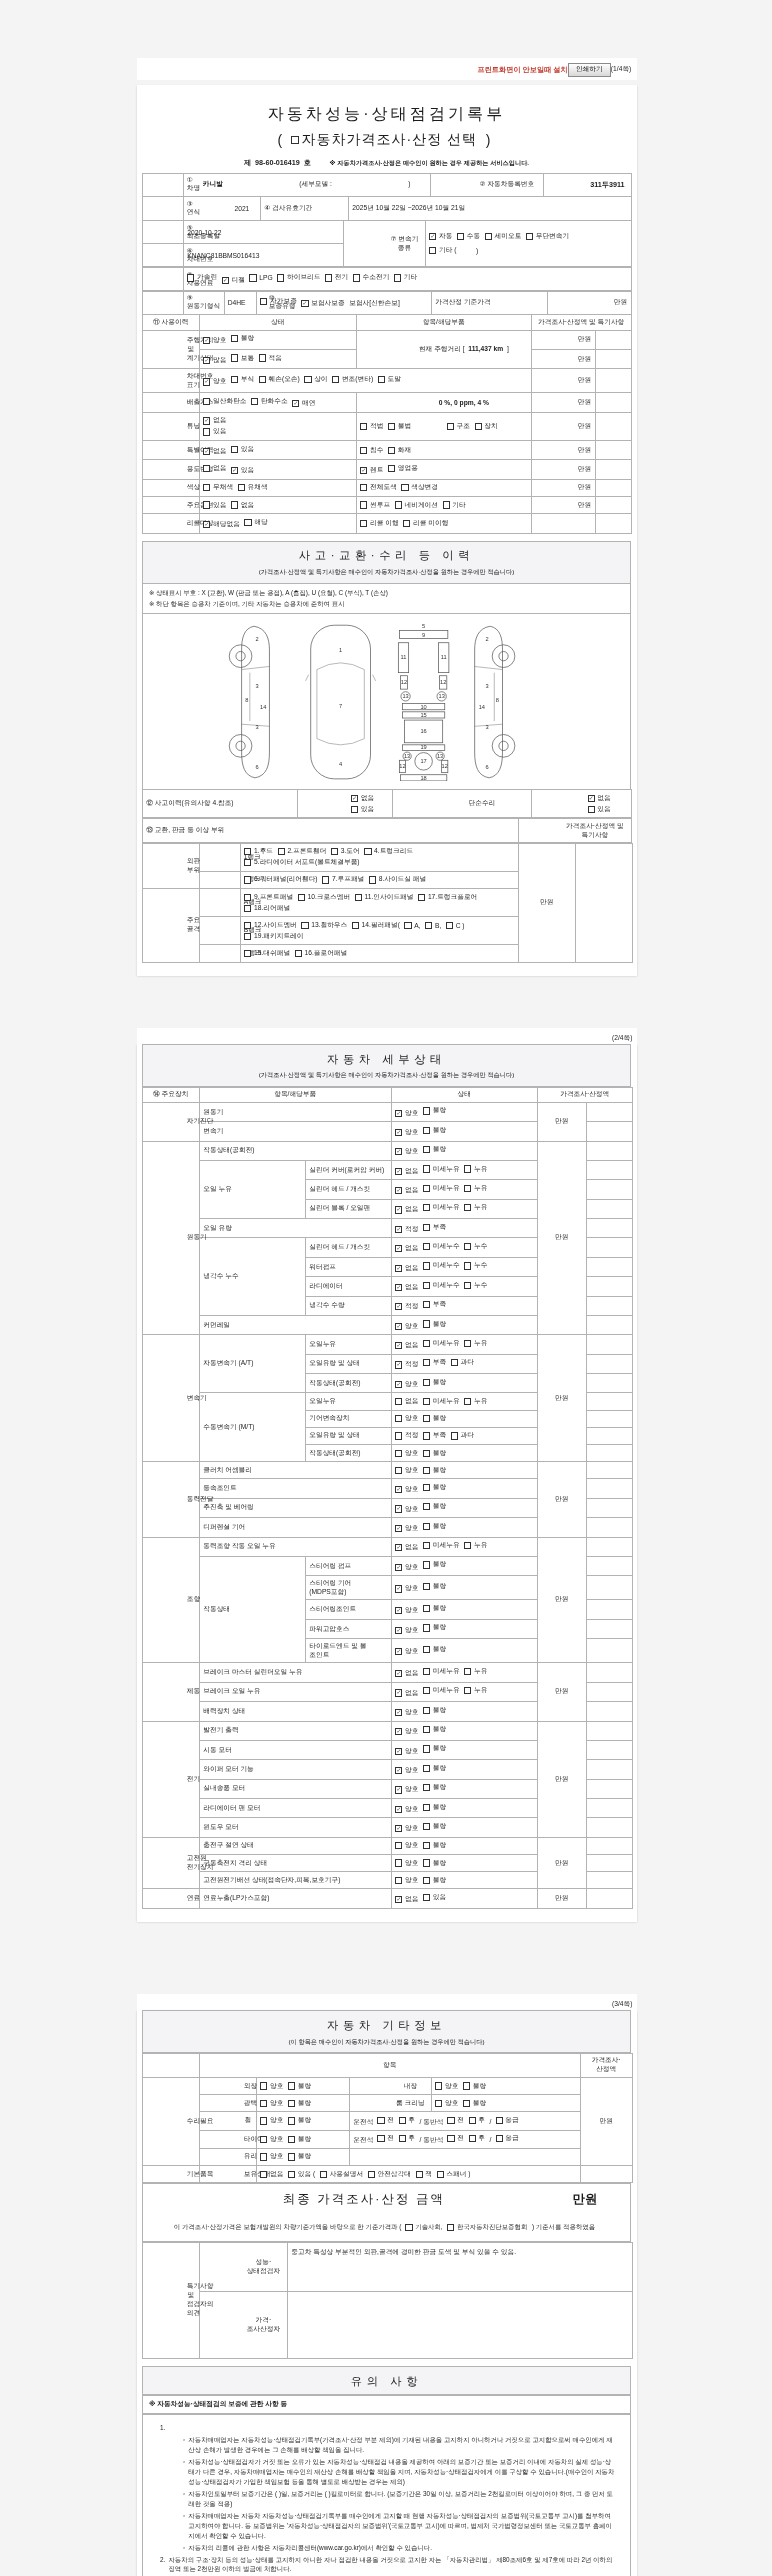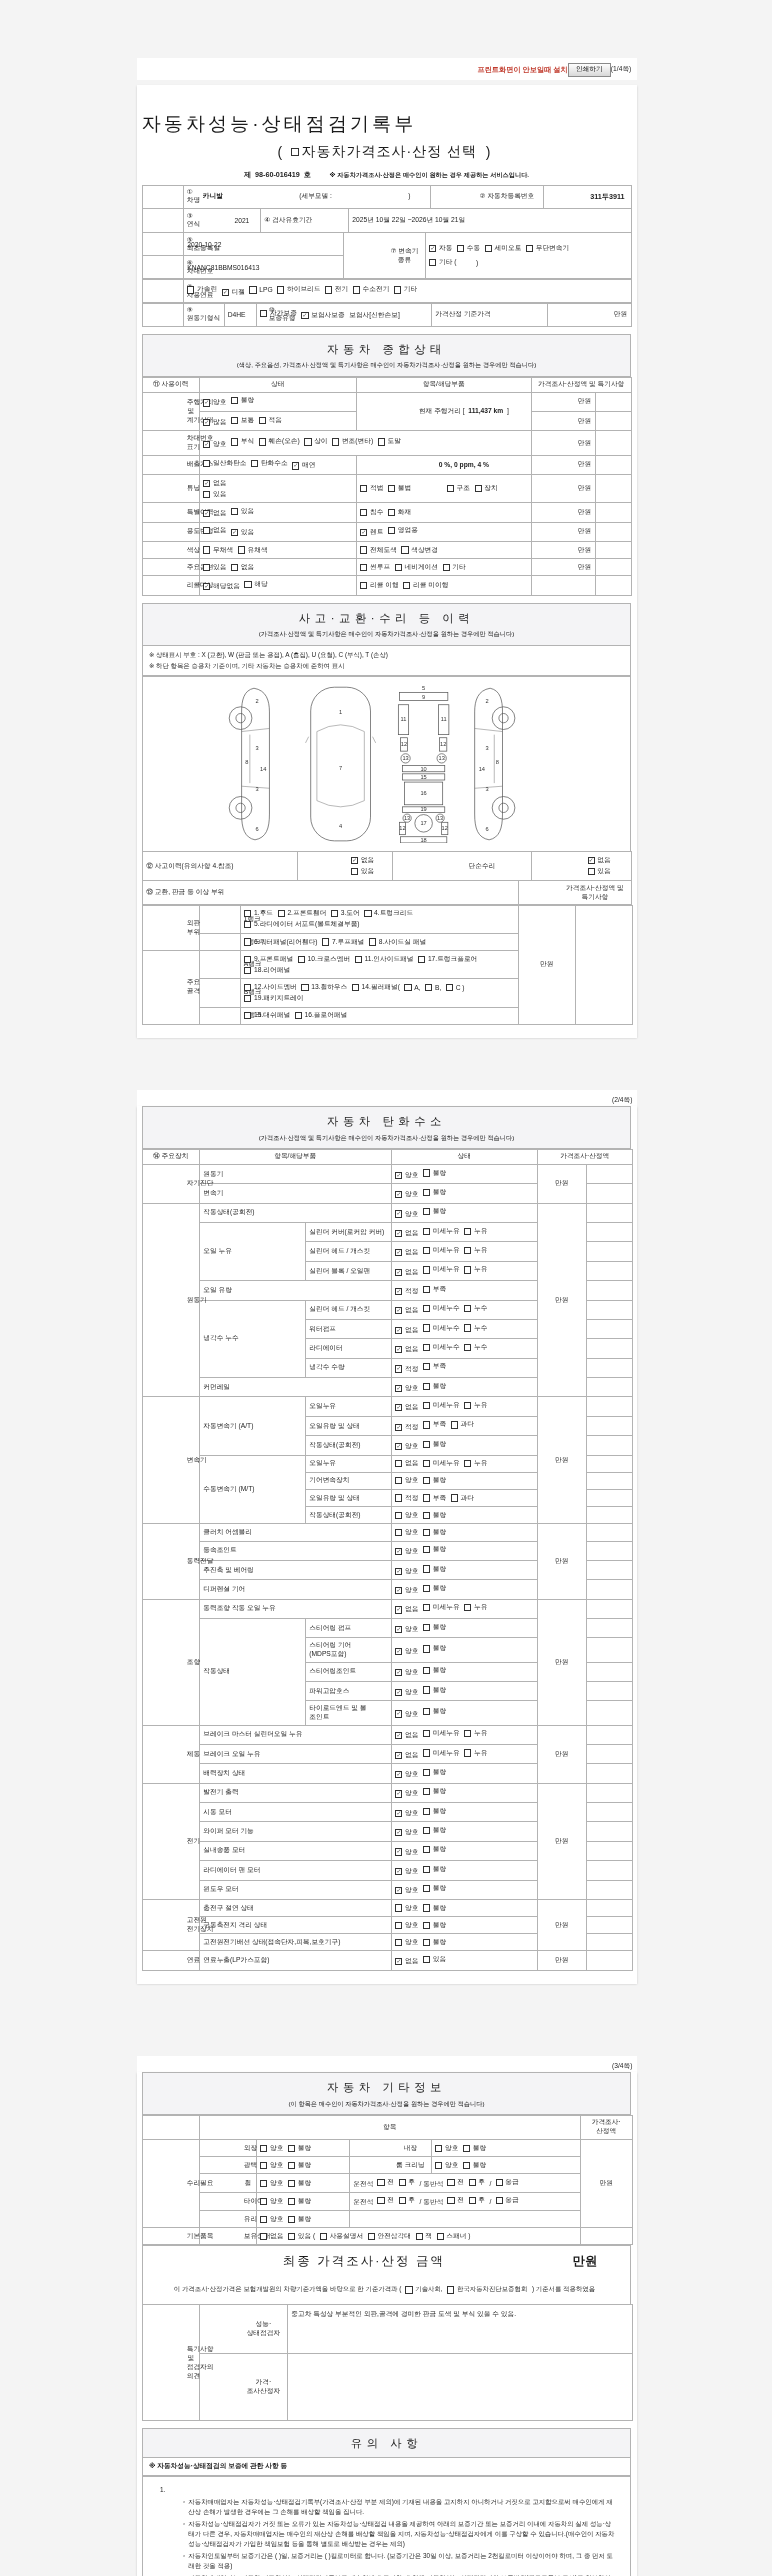--- a/index.html
+++ b/index.html
@@ -7,21 +7,21 @@
   .topgap{height:58px;}
   .bar{width:500px;margin:0 auto;background:#fff;box-sizing:border-box;padding:4.6px 5.2px 3.6px;display:flex;justify-content:flex-end;align-items:center;gap:0;}
   .red{color:#c0392b;font-weight:bold;font-size:7.2px;}
   .btn{border:0.5px solid #8a8a8a;background:linear-gradient(#fefefe,#d8d8d8);padding:1.5px 7.2px;font-size:6.7px;cursor:pointer;font-family:inherit;}
   .pnum{font-size:6.7px;color:#222;}
   .gap{height:5.2px;}
   .gap1{height:52px;}
   .gap2{height:72px;}
   .pgstrip{width:500px;margin:0 auto;background:#fff;box-sizing:border-box;text-align:right;font-size:6.7px;padding:6.2px 4.1px 1px;}
   .card{width:500px;margin:0 auto;background:#fff;box-sizing:border-box;padding:11.3px 5.2px 13.4px;box-shadow:0 0.5px 2.1px rgba(0,0,0,.18);}
-  .doc-title{text-align:left;font-size:19px;letter-spacing:3.1px;margin-top:14px;}
+  .doc-title{text-align:center;font-size:16px;letter-spacing:3.1px;margin-top:7px;}
   .doc-title2{text-align:center;font-size:14px;letter-spacing:1px;margin-top:5.2px;display:flex;justify-content:center;align-items:center;gap:4.1px;}
   .doc-title2 .cb{width:7.7px;height:7.7px;}
   .docno{display:flex;justify-content:center;gap:18.5px;margin:8.2px 0 5.2px;font-size:7.2px;font-weight:bold;align-items:center;}
   .sec{border:0.5px solid #b3b3b3;background:#f4f4f6;text-align:center;padding:6.7px 0 5.7px;margin-top:7.2px;}
   .sec .h{font-size:11.3px;letter-spacing:4.6px;}
   .sec .s{font-size:6.2px;margin-top:4.6px;color:#111;}
   table.t{width:100%;border-collapse:collapse;table-layout:fixed;margin-top:-0.5px;}
   .t td{border:0.5px solid #b3b3b3;padding:2.6px 3.6px;font-size:6.7px;vertical-align:middle;word-break:keep-all;}
   .t td.c{text-align:center;padding-left:44px;}
   .t td.l{text-align:left;}
@@ -216,24 +216,20 @@
             </span><span class="opt">
               <span class="cb ck">✓</span>
               <span class="ol">보험사보증</span>
             </span><span class="otx">보험사[신한손보]</span></td>
         <td class="l">가격산정 기준가격</td>
         <td class="mwv">만원</td>
         </tr>
   </tbody>
     </table>
 
-  <div class="sec">
-    <div class="h">자동차 종합상태</div>
-    <div class="s">(색상, 주요옵션, 가격조사·산정액 및 특기사항은 매수인이 자동차가격조사·산정을 원하는 경우에만 적습니다)</div>
-  </div>
 
   <table class="t">
       <colgroup>
         <col style="width:57px">
         <col style="width:157px">
         <col style="width:175px">
         <col style="width:64px">
         <col style="width:36px">
       </colgroup>
     <tbody>
@@ -674,21 +670,21 @@
         </tr>
   </tbody>
     </table>
 </div>
 
 <div class="gap1"></div>
 <div class="pgstrip"><span>(2/4쪽)</span></div>
 
 <div class="card" style="padding-top:0;">
   <div class="sec" style="margin-top:0;">
-    <div class="h">자동차 탄화수소</div>
+    <div class="h">자동차 세부상태</div>
     <div class="s">(가격조사·산정액 및 특기사항은 매수인이 자동차가격조사·산정을 원하는 경우에만 적습니다)</div>
   </div>
   <table class="t" style="font-size:6.4px;">
     <colgroup>
         <col style="width:57px">
         <col style="width:106px">
         <col style="width:86px">
         <col style="width:146px">
         <col style="width:49px">
         <col style="width:46px">

